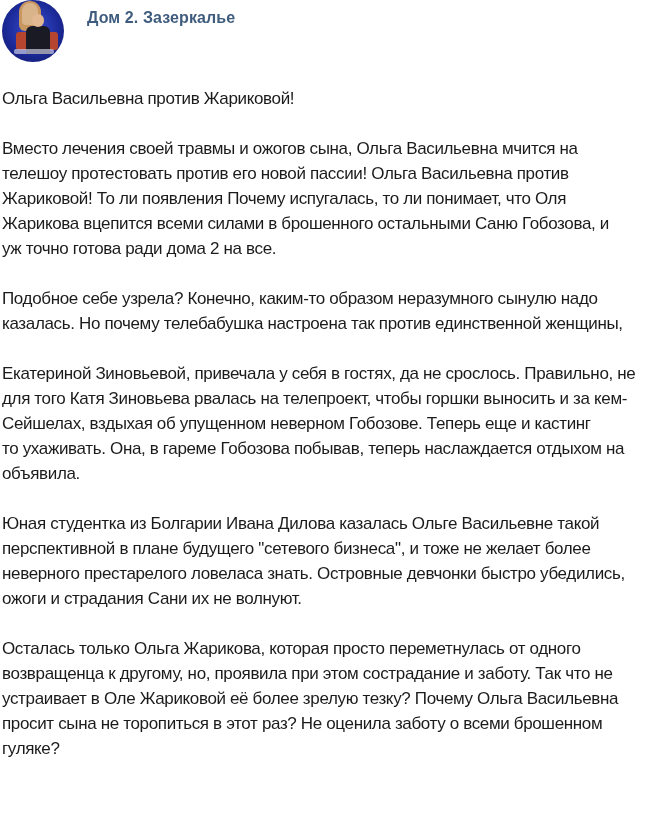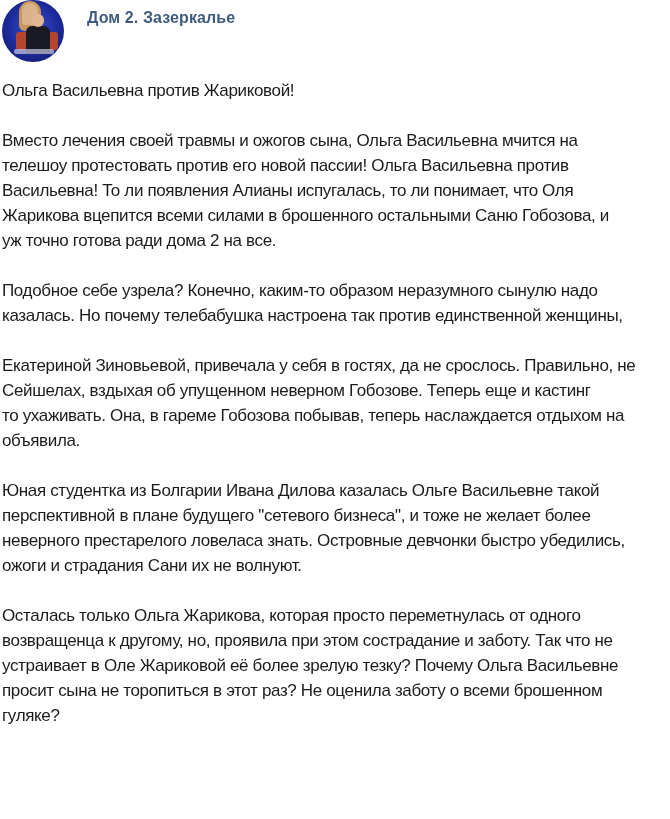--- a/index.html
+++ b/index.html
@@ -22,21 +22,21 @@
     .avatar .caption { position: absolute; left: 12px; top: 49px; width: 40px; height: 5px; background: #c9cbe6; opacity: .7; border-radius: 2px; }
     .title {
       position: absolute; left: 87px; top: 9px;
       font-size: 16px; font-weight: bold; color: #3f5c7e; letter-spacing: 0.1px;
     }
     .post {
       position: absolute; left: 2px; top: 78px; width: 668px;
       font-size: 17px; line-height: 25px; color: #1b1b1b;
       letter-spacing: -0.35px;
     }
-    .post p { margin: 0 0 25px 0; white-space: normal; }
+    .post p { margin: 8px 0 25px 0; white-space: normal; }
     .post .line { display: block; white-space: nowrap; }
   </style>
 </head>
 <body>
 
 <div class="header">
   <div class="avatar">
     <div class="fig1hair"></div>
     <div class="fig1"></div>
     <div class="chairL"></div>
@@ -49,44 +49,45 @@
 </div>
 
 <div class="post">
   <p>
     <span class="line">Ольга Васильевна против Жариковой!</span>
   </p>
 
   <p>
     <span class="line">Вместо лечения своей травмы и ожогов сына, Ольга Васильевна мчится на</span>
     <span class="line">телешоу протестовать против его новой пассии! Ольга Васильевна против</span>
-    <span class="line">Васильевна! То ли появления Алианы испугалась, то ли понимает, что Оля</span>
+    <span class="line">Жариковой! То ли появления Почему испугалась, то ли понимает, что Оля</span>
     <span class="line">Жарикова вцепится всеми силами в брошенного остальными Саню Гобозова, и</span>
     <span class="line">уж точно готова ради дома 2 на все.</span>
   </p>
 
   <p>
     <span class="line">Подобное себе узрела? Конечно, каким-то образом неразумного сынулю надо</span>
     <span class="line">казалась. Но почему телебабушка настроена так против единственной женщины,</span>
   </p>
 
   <p>
     <span class="line">Екатериной Зиновьевой, привечала у себя в гостях, да не срослось. Правильно, не</span>
+    <span class="line">для того Катя Зиновьева рвалась на телепроект, чтобы горшки выносить и за кем-</span>
     <span class="line">Сейшелах, вздыхая об упущенном неверном Гобозове. Теперь еще и кастинг</span>
     <span class="line">то ухаживать. Она, в гареме Гобозова побывав, теперь наслаждается отдыхом на</span>
     <span class="line">объявила.</span>
   </p>
 
   <p>
     <span class="line">Юная студентка из Болгарии Ивана Дилова казалась Ольге Васильевне такой</span>
     <span class="line">перспективной в плане  будущего "сетевого бизнеса", и тоже не желает более</span>
     <span class="line">неверного престарелого ловеласа знать. Островные девчонки быстро убедились,</span>
     <span class="line">ожоги и страдания Сани их не волнуют.</span>
   </p>
 
   <p>
     <span class="line">Осталась только Ольга Жарикова, которая просто переметнулась от одного</span>
     <span class="line">возвращенца к другому, но, проявила при этом сострадание и заботу. Так что не</span>
-    <span class="line">устраивает в Оле Жариковой её более зрелую тезку? Почему Ольга Васильевне</span>
+    <span class="line">устраивает в Оле Жариковой её более зрелую тезку? Почему Ольга Васильевна</span>
     <span class="line">просит сына не торопиться в этот раз? Не оценила заботу о всеми брошенном</span>
     <span class="line">гуляке?</span>
   </p>
 </div>
 
 </body></html>

